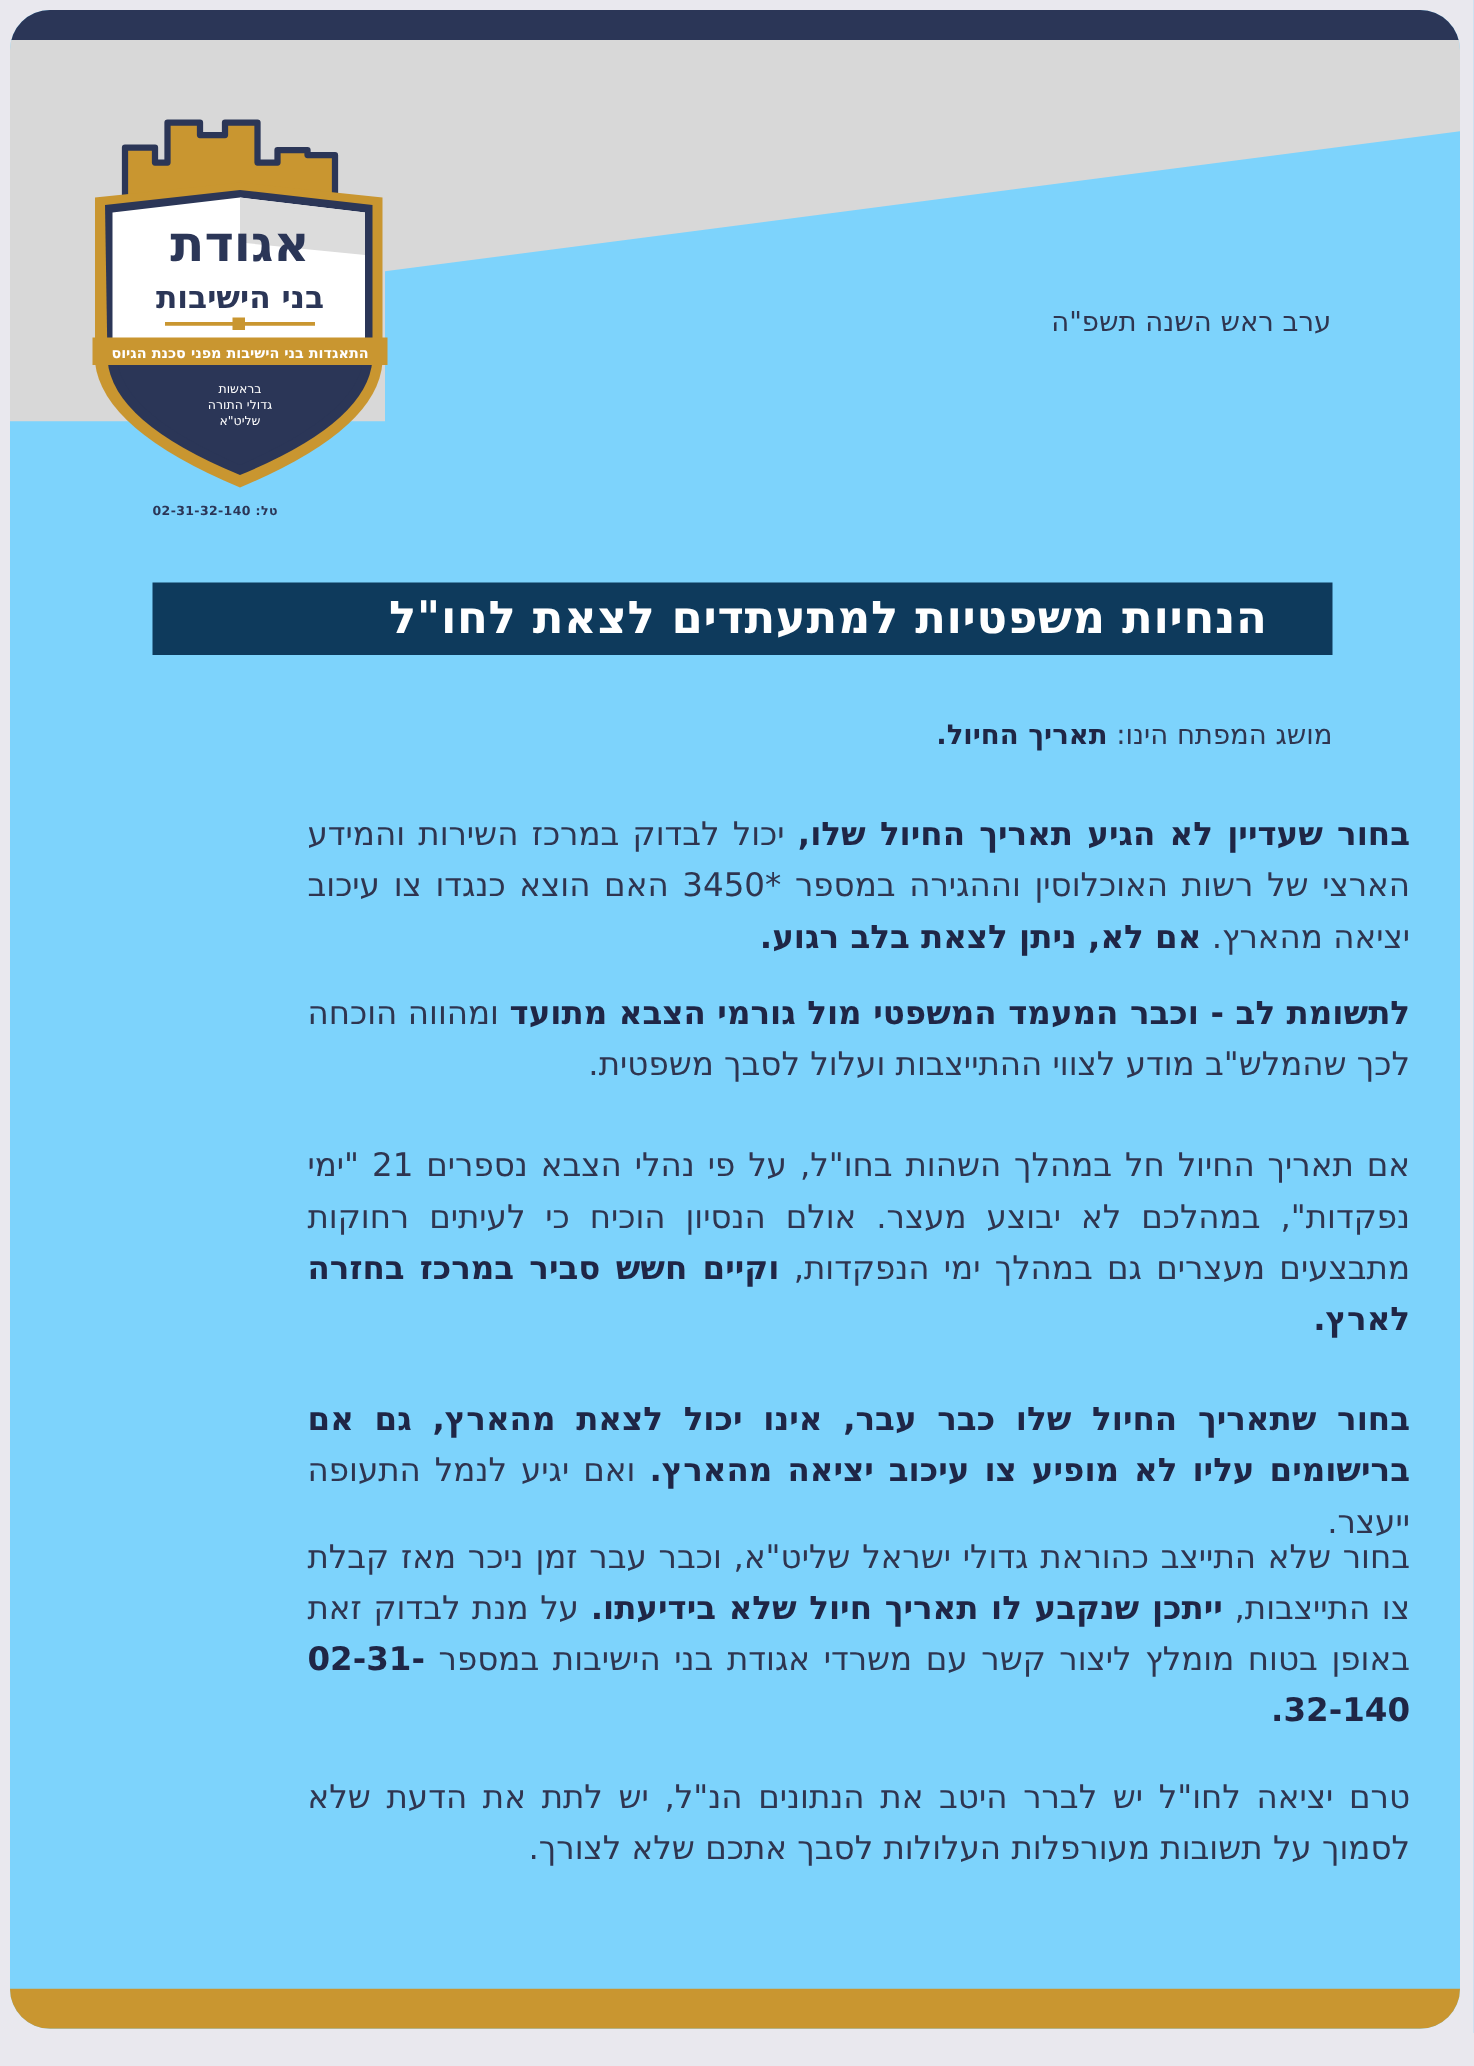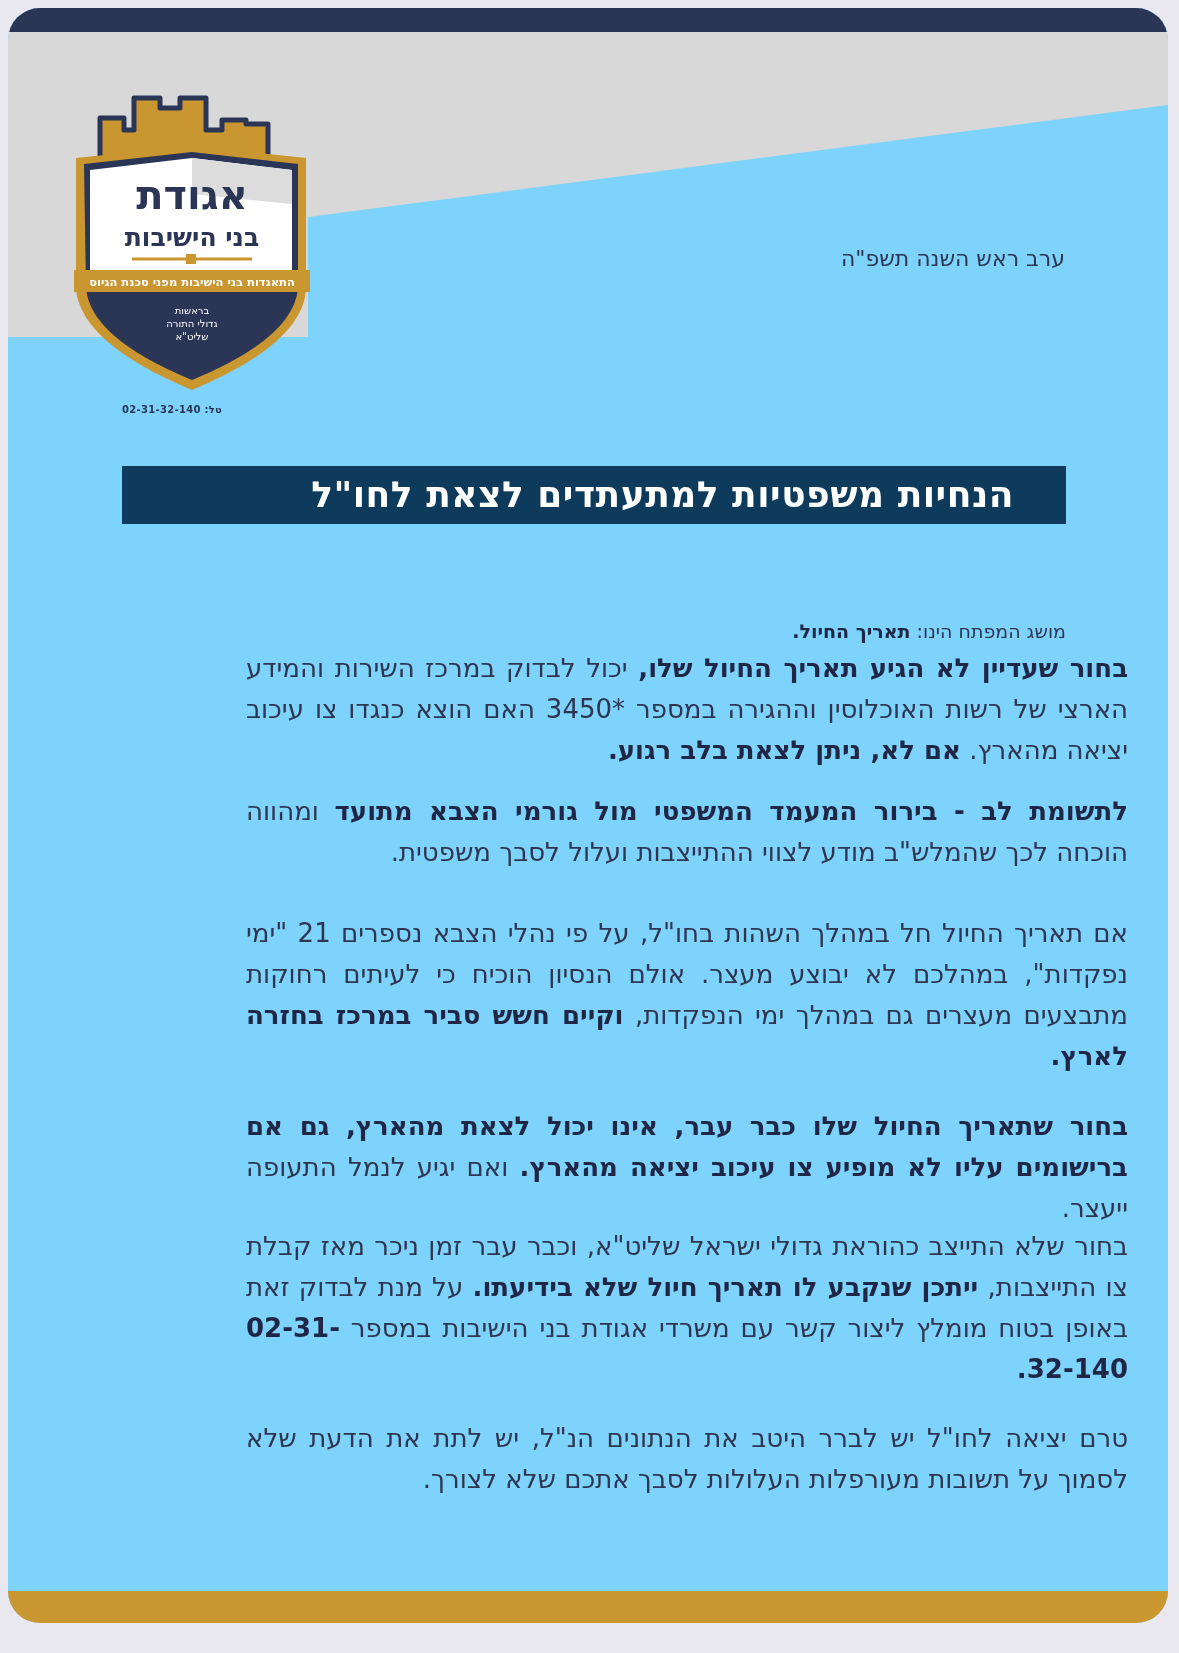--- a/index.html
+++ b/index.html
@@ -28,38 +28,38 @@
     }
     .banner {
       position:absolute; left:114px; top:458px; width:944px; height:58px;
       background:#0e3a5c; color:#ffffff; direction:rtl; text-align:right;
       font-weight:bold; font-size:36px; line-height:58px;
       padding-right:52px; box-sizing:border-box; letter-spacing:0.5px;
       font-family:"DejaVu Sans", sans-serif;
     }
     .intro {
       position:absolute; right:102px; top:568px; direction:rtl;
-      font-size:19px; color:#2f3550;margin-top:44px;
+      font-size:22px; color:#2f3550;
     }
     .intro b { font-weight:bold; color:#1f2646; }
     .items { position:absolute; left:114px; top:640px; width:1046px; direction:rtl; }
     .item { position:relative; width:944px; margin-left:0; }
     .item-text {
       width:882px; margin-right:40px; text-align:justify; text-align-last:right;
       font-size:26px; line-height:41px; color:#2f3550;
     }
     .item-text b { font-weight:bold; color:#1f2646; }
     .item-num {
       position:absolute; right:-54px; top:2px; width:60px; text-align:right;
       font-size:32px; font-weight:bold; color:#c28a25; direction:rtl;
     }
     #item-1 { position:absolute; top:0; }
     #item-2 { position:absolute; top:143px; }
     #item-3 { position:absolute; top:265px; }
-    #item-4 { position:absolute; top:458px; }
+    #item-4 { position:absolute; top:468px; }
     #item-5 { position:absolute; top:578px; }
     #item-6 { position:absolute; top:770px; }
   </style>
 </head>
 <body>
 
 <div class="page">
   <div class="top-bar"></div>
 
   <svg class="gray-bg" width="1160" height="320">
@@ -107,21 +107,21 @@
     <div class="item" id="item-1">
       <div class="item-num">.1</div>
       <div class="item-text">
         <b>בחור שעדיין לא הגיע תאריך החיול שלו,</b><span> יכול לבדוק במרכז השירות והמידע הארצי של רשות האוכלוסין וההגירה במספר *3450 האם הוצא כנגדו צו עיכוב יציאה מהארץ. </span><b>אם לא, ניתן לצאת בלב רגוע.</b>
       </div>
     </div>
 
     <div class="item" id="item-2">
       <div class="item-num">.2</div>
       <div class="item-text">
-        <b>לתשומת לב - בירור המעמד המשפטי מול גורמי הצבא מתועד</b><span> ומהווה הוכחה לכך שהמלש"ב מודע לצווי ההתייצבות ועלול לסבך משפטית.</span>
+        <b>לתשומת לב - וכבר המעמד המשפטי מול גורמי הצבא מתועד</b><span> ומהווה הוכחה לכך שהמלש"ב מודע לצווי ההתייצבות ועלול לסבך משפטית.</span>
       </div>
     </div>
 
     <div class="item" id="item-3">
       <div class="item-num">.3</div>
       <div class="item-text">
         <span>אם תאריך החיול חל במהלך השהות בחו"ל, על פי נהלי הצבא נספרים 21 "ימי נפקדות", במהלכם לא יבוצע מעצר. אולם הנסיון הוכיח כי לעיתים רחוקות מתבצעים מעצרים גם במהלך ימי הנפקדות, </span><b>וקיים חשש סביר במרכז בחזרה לארץ.</b>
       </div>
     </div>
 

